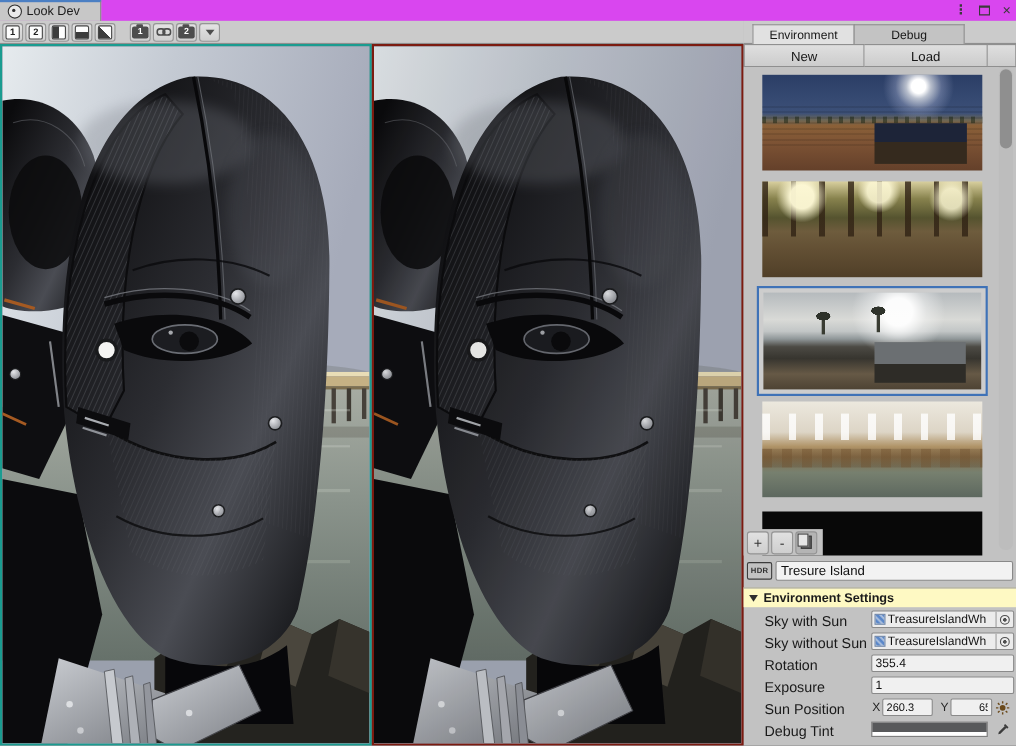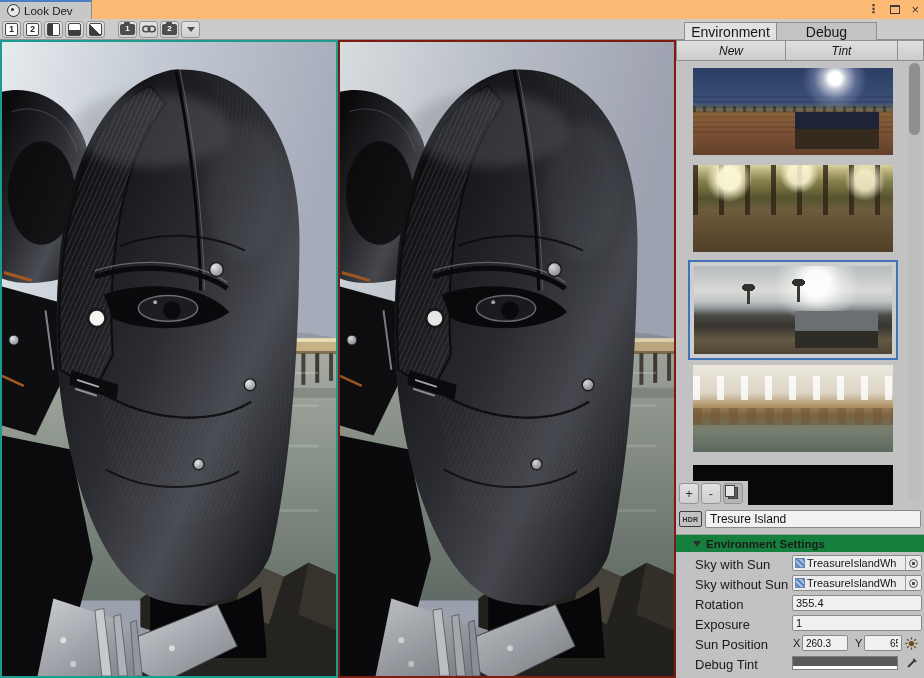--- a/index.html
+++ b/index.html
@@ -1,20 +1,20 @@
 <!DOCTYPE html>
 <html><head>
 <meta charset="utf-8">
 <style>
   html,body{margin:0;padding:0;background:#7a7a7a;}
   #app{position:relative;width:924px;height:678px;background:#c2c2c2;
        font-family:"Liberation Sans","DejaVu Sans",sans-serif;font-size:11px;color:#101010;
        overflow:hidden;user-select:none;}
   
-  .titlebar{position:absolute;left:0;top:0;width:924px;height:19px;background:#fdba74;}
+  .titlebar{position:absolute;left:0;top:0;width:924px;height:19px;background:#d946ef;}
   .doc-tab{position:absolute;left:0;top:0;width:92px;height:19px;background:#c7c7c7;
            border-top:2px solid #4b7fc3;border-right:1px solid #8a8a8a;box-sizing:border-box;
            display:flex;align-items:center;gap:4px;padding:0 7px;font-size:11.5px;color:#1b1b1b;}
   .eye{width:11px;height:11px;border:1px solid #2f2f2f;border-radius:50%;position:relative;flex:none;background:#e9e9e9;}
   .eye::after{content:"";position:absolute;left:3px;top:3px;width:3px;height:3px;background:#2f2f2f;border-radius:50%;}
   .winctl{position:absolute;top:0;right:5px;height:18px;display:flex;gap:11px;align-items:center;color:#3a3a3a;}
   .menu-dots{font-size:12px;font-weight:bold;line-height:1;}
   .maxbox{width:10px;height:9px;border:1px solid #3a3a3a;border-top-width:2px;box-sizing:border-box;}
   .closex{font-size:13px;line-height:1;}
   
@@ -31,25 +31,25 @@
   .split.d{background:linear-gradient(45deg,#3c3c3c 50%,#fdfdfd 50%);}
   .cam{width:15px;height:11px;background:#4d4d4d;border-radius:2px;position:relative;display:flex;
        align-items:center;justify-content:center;color:#fff;font-size:8px;font-weight:bold;line-height:1;}
   .cam::before{content:"";position:absolute;top:-2px;left:4px;width:6px;height:3px;background:#4d4d4d;border-radius:1px;}
   .caret{width:0;height:0;border-left:4px solid transparent;border-right:4px solid transparent;border-top:5px solid #4d4d4d;}
   .sep{width:9px;flex:none;}
   
   .paneltabs{position:absolute;left:676px;top:19px;width:248px;height:21px;background:#cbcbcb;
              border-bottom:1px solid #8f8f8f;box-sizing:border-box;}
   .ptab{position:absolute;top:3px;height:18px;display:flex;align-items:center;justify-content:center;
-        font-size:14px;border:1px solid #8f8f8f;border-bottom:none;box-sizing:border-box;color:#161616;}
+        font-size:11px;border:1px solid #8f8f8f;border-bottom:none;box-sizing:border-box;color:#161616;}
   .ptab.active{left:8px;width:93px;background:#e1e1e1;}
   .ptab.inactive{left:100px;width:101px;background:#c3c3c3;}
   
-  .actions{position:absolute;left:676px;top:40px;width:248px;height:21px;display:flex;font-style:italic;}
+  .actions{position:absolute;left:676px;top:40px;width:248px;height:21px;display:flex;}
   .abtn{background:linear-gradient(#dfdfdf,#cccccc);border:1px solid #8f8f8f;box-sizing:border-box;
         display:flex;align-items:center;justify-content:center;font-size:12px;color:#161616;}
   .abtn.new{width:110px;}
   .abtn.load{width:112px;border-left:none;}
   .abtn.stub{width:26px;border-left:none;}
   
   .list{position:absolute;left:676px;top:61px;width:232px;height:444px;overflow:hidden;background:#c2c2c2;}
   .thumb{position:absolute;left:17px;width:200px;height:87px;}
   .inset{position:absolute;right:7%;bottom:7%;width:42%;height:42%;}
   .palm{position:absolute;width:3px;height:15px;background:#393c32;}
@@ -88,23 +88,23 @@
   .dupicon{position:relative;width:8px;height:10px;border:1px solid #3e3e3e;background:#5c5c5c;}
   .dupicon::before{content:"";position:absolute;left:-4px;top:-3px;width:8px;height:10px;border:1px solid #3e3e3e;background:#e6e6e6;}
   
   .hdrrow{position:absolute;left:679px;top:509px;width:242px;height:20px;display:flex;align-items:center;gap:3px;}
   .hdrbadge{width:21px;height:14px;border:1px solid #3c3c3c;border-radius:2px;font-size:7px;font-weight:bold;
             display:flex;align-items:center;justify-content:center;color:#2e2e2e;flex:none;letter-spacing:.2px;}
   .hdrfield{flex:1;height:18px;background:#f2f2f2;border:1px solid #898989;border-radius:2px;
             font-size:12px;padding:0 4px;box-sizing:border-box;color:#111;
             font-family:"Liberation Sans","DejaVu Sans",sans-serif;}
   
-  .settingshdr{position:absolute;left:676px;top:534px;width:248px;height:18px;background:#15803d;
+  .settingshdr{position:absolute;left:676px;top:534px;width:248px;height:18px;background:#fef9c3;
                border-top:1px solid #9c9c9c;box-sizing:border-box;display:flex;align-items:center;gap:5px;
-               padding-left:17px;font-weight:bold;font-size:11.5px;color:#1b1b1b;}
+               padding-left:5px;font-weight:bold;font-size:11.5px;color:#1b1b1b;}
   .fold{width:0;height:0;border-left:4px solid transparent;border-right:4px solid transparent;border-top:6px solid #2e2e2e;}
   .srow{position:absolute;left:676px;width:248px;height:20px;}
   .slabel{position:absolute;left:19px;top:4px;font-size:13px;color:#1a1a1a;white-space:nowrap;}
   .ofield{position:absolute;left:116px;top:2px;width:130px;height:16px;background:#ececec;border:1px solid #8a8a8a;
           border-radius:2px;display:flex;align-items:center;box-sizing:border-box;padding-left:2px;gap:2px;overflow:hidden;}
   .texicon{width:10px;height:10px;flex:none;border:1px solid #6f86a8;box-sizing:border-box;
            background:linear-gradient(45deg,#5a87c9 25%,#a9bedd 25%,#a9bedd 50%,#5a87c9 50%,#5a87c9 75%,#a9bedd 75%);background-size:6px 6px;}
   .oftext{font-size:11px;white-space:nowrap;overflow:hidden;flex:1;color:#151515;}
   .picker{flex:none;width:15px;height:14px;border-left:1px solid #9e9e9e;display:flex;align-items:center;justify-content:center;}
   .picker::after{content:"";width:7px;height:7px;border:1.5px solid #4e4e4e;border-radius:50%;
@@ -303,21 +303,21 @@
       </div>
     <div class="view view2">
         <svg viewBox="0 0 338 638" preserveAspectRatio="none">
           <use href="#scene"></use>
         </svg>
       </div>
   </div>
 
   <div class="actions">
     <div class="abtn new">New</div>
-    <div class="abtn load">Tint</div>
+    <div class="abtn load">Load</div>
     <div class="abtn stub"></div>
   </div>
 
   <div class="list">
     <div class="thumb t-desert" style="top:7px">
       <div class="inset"></div>
     </div>
     <div class="thumb t-forest" style="top:104px"></div>
     <div class="selbox">
       <div class="thumb t-island">

